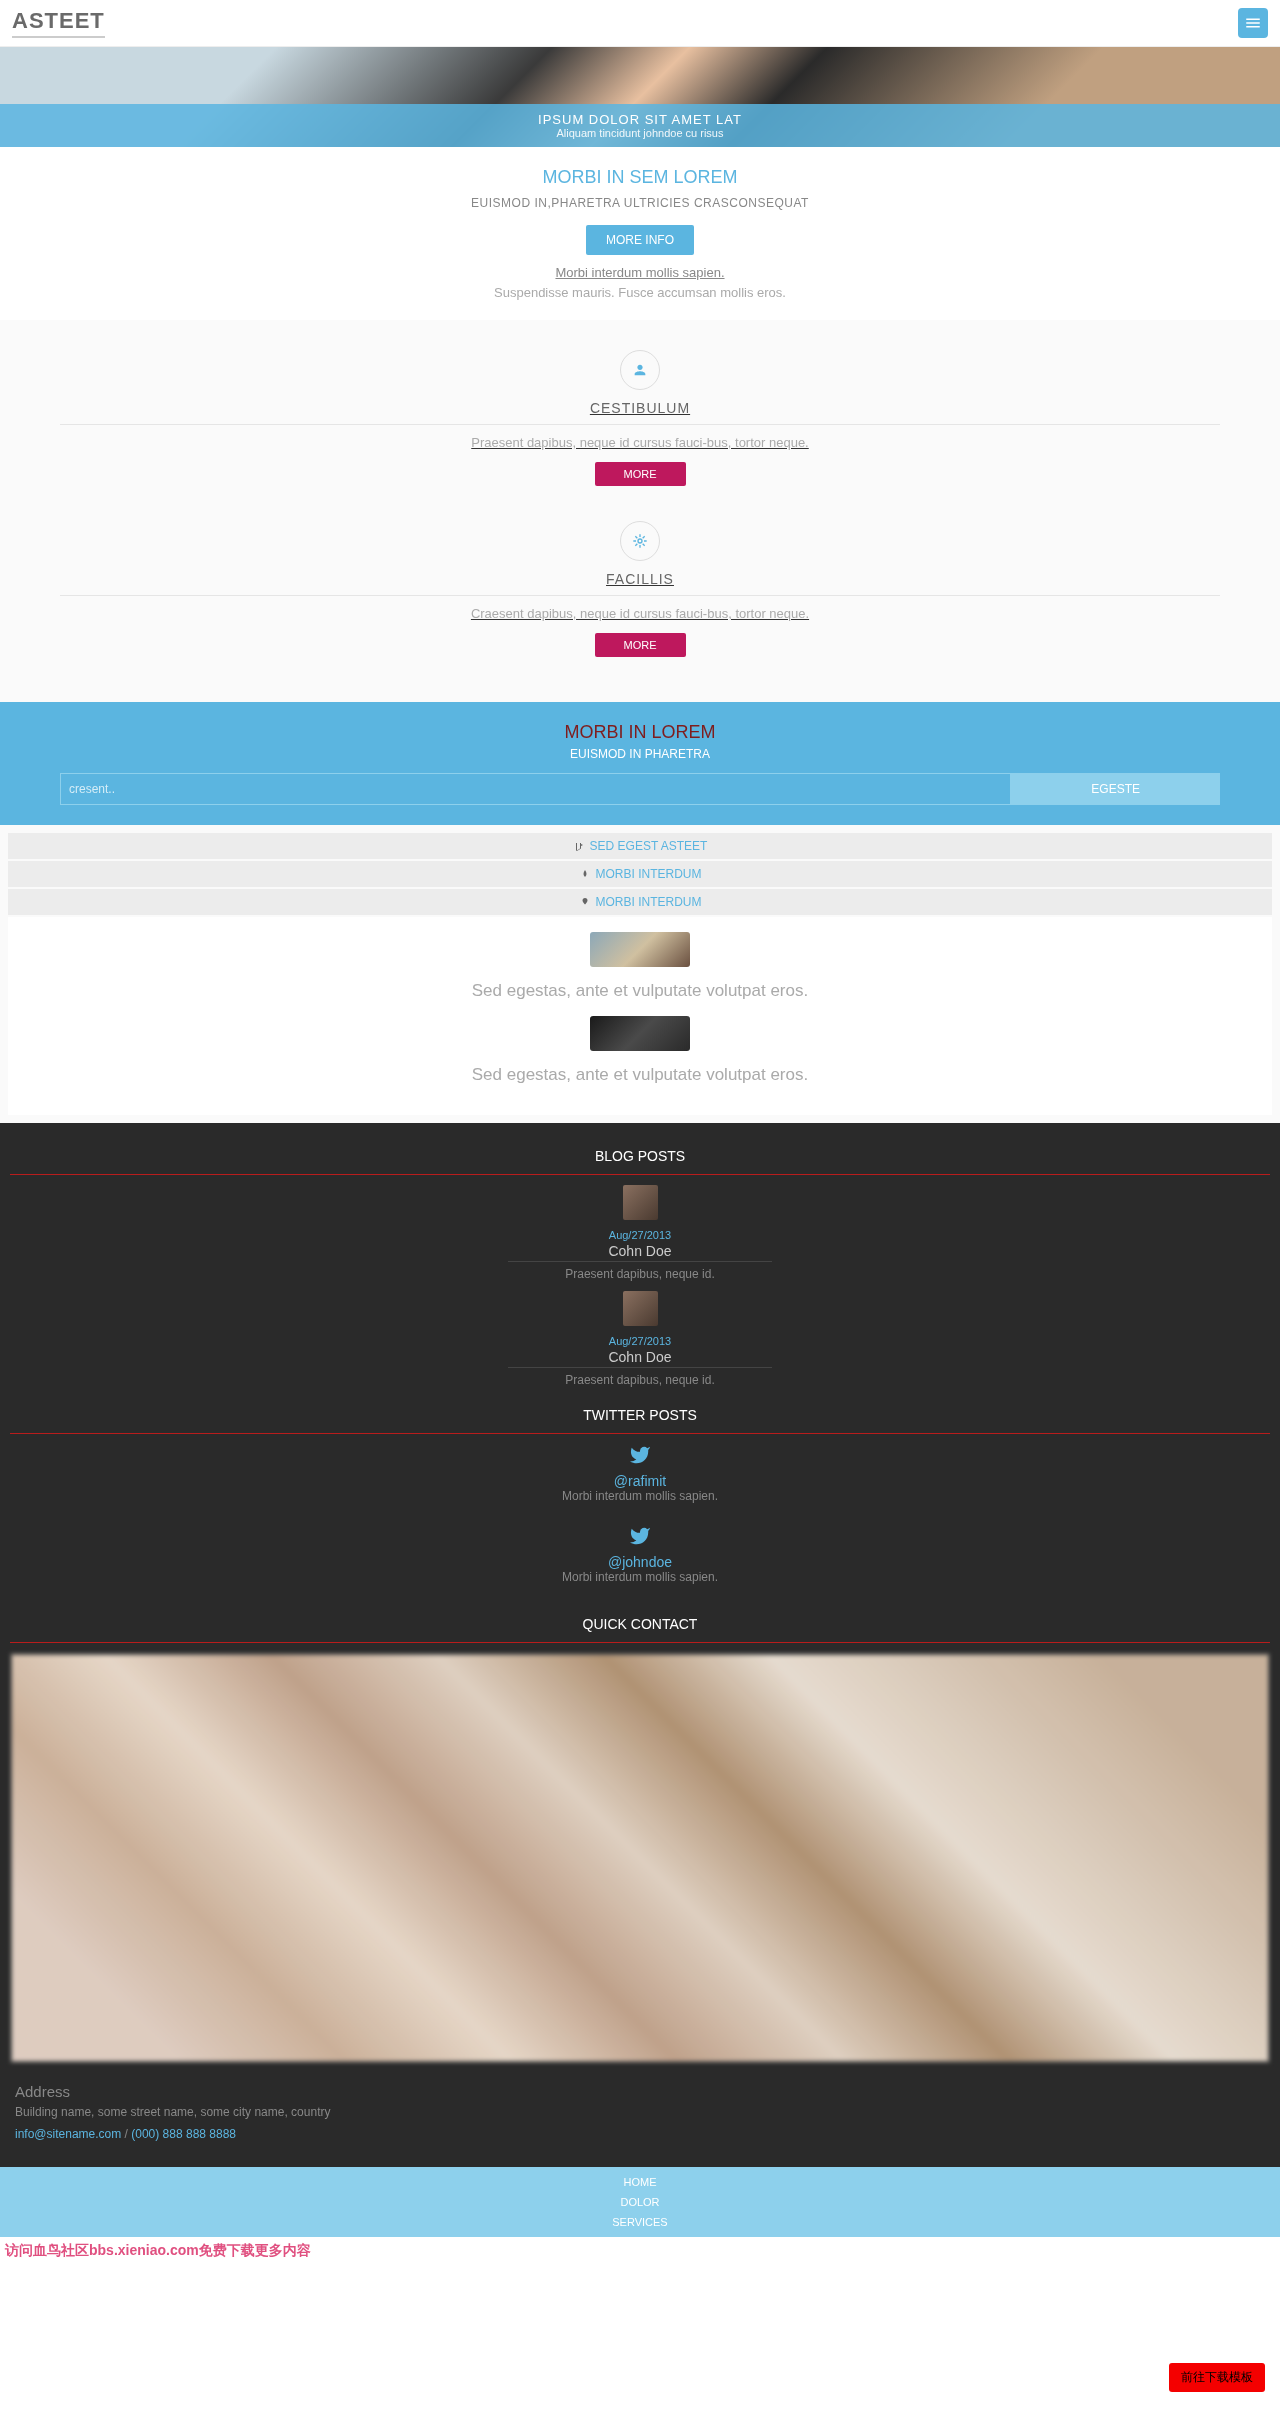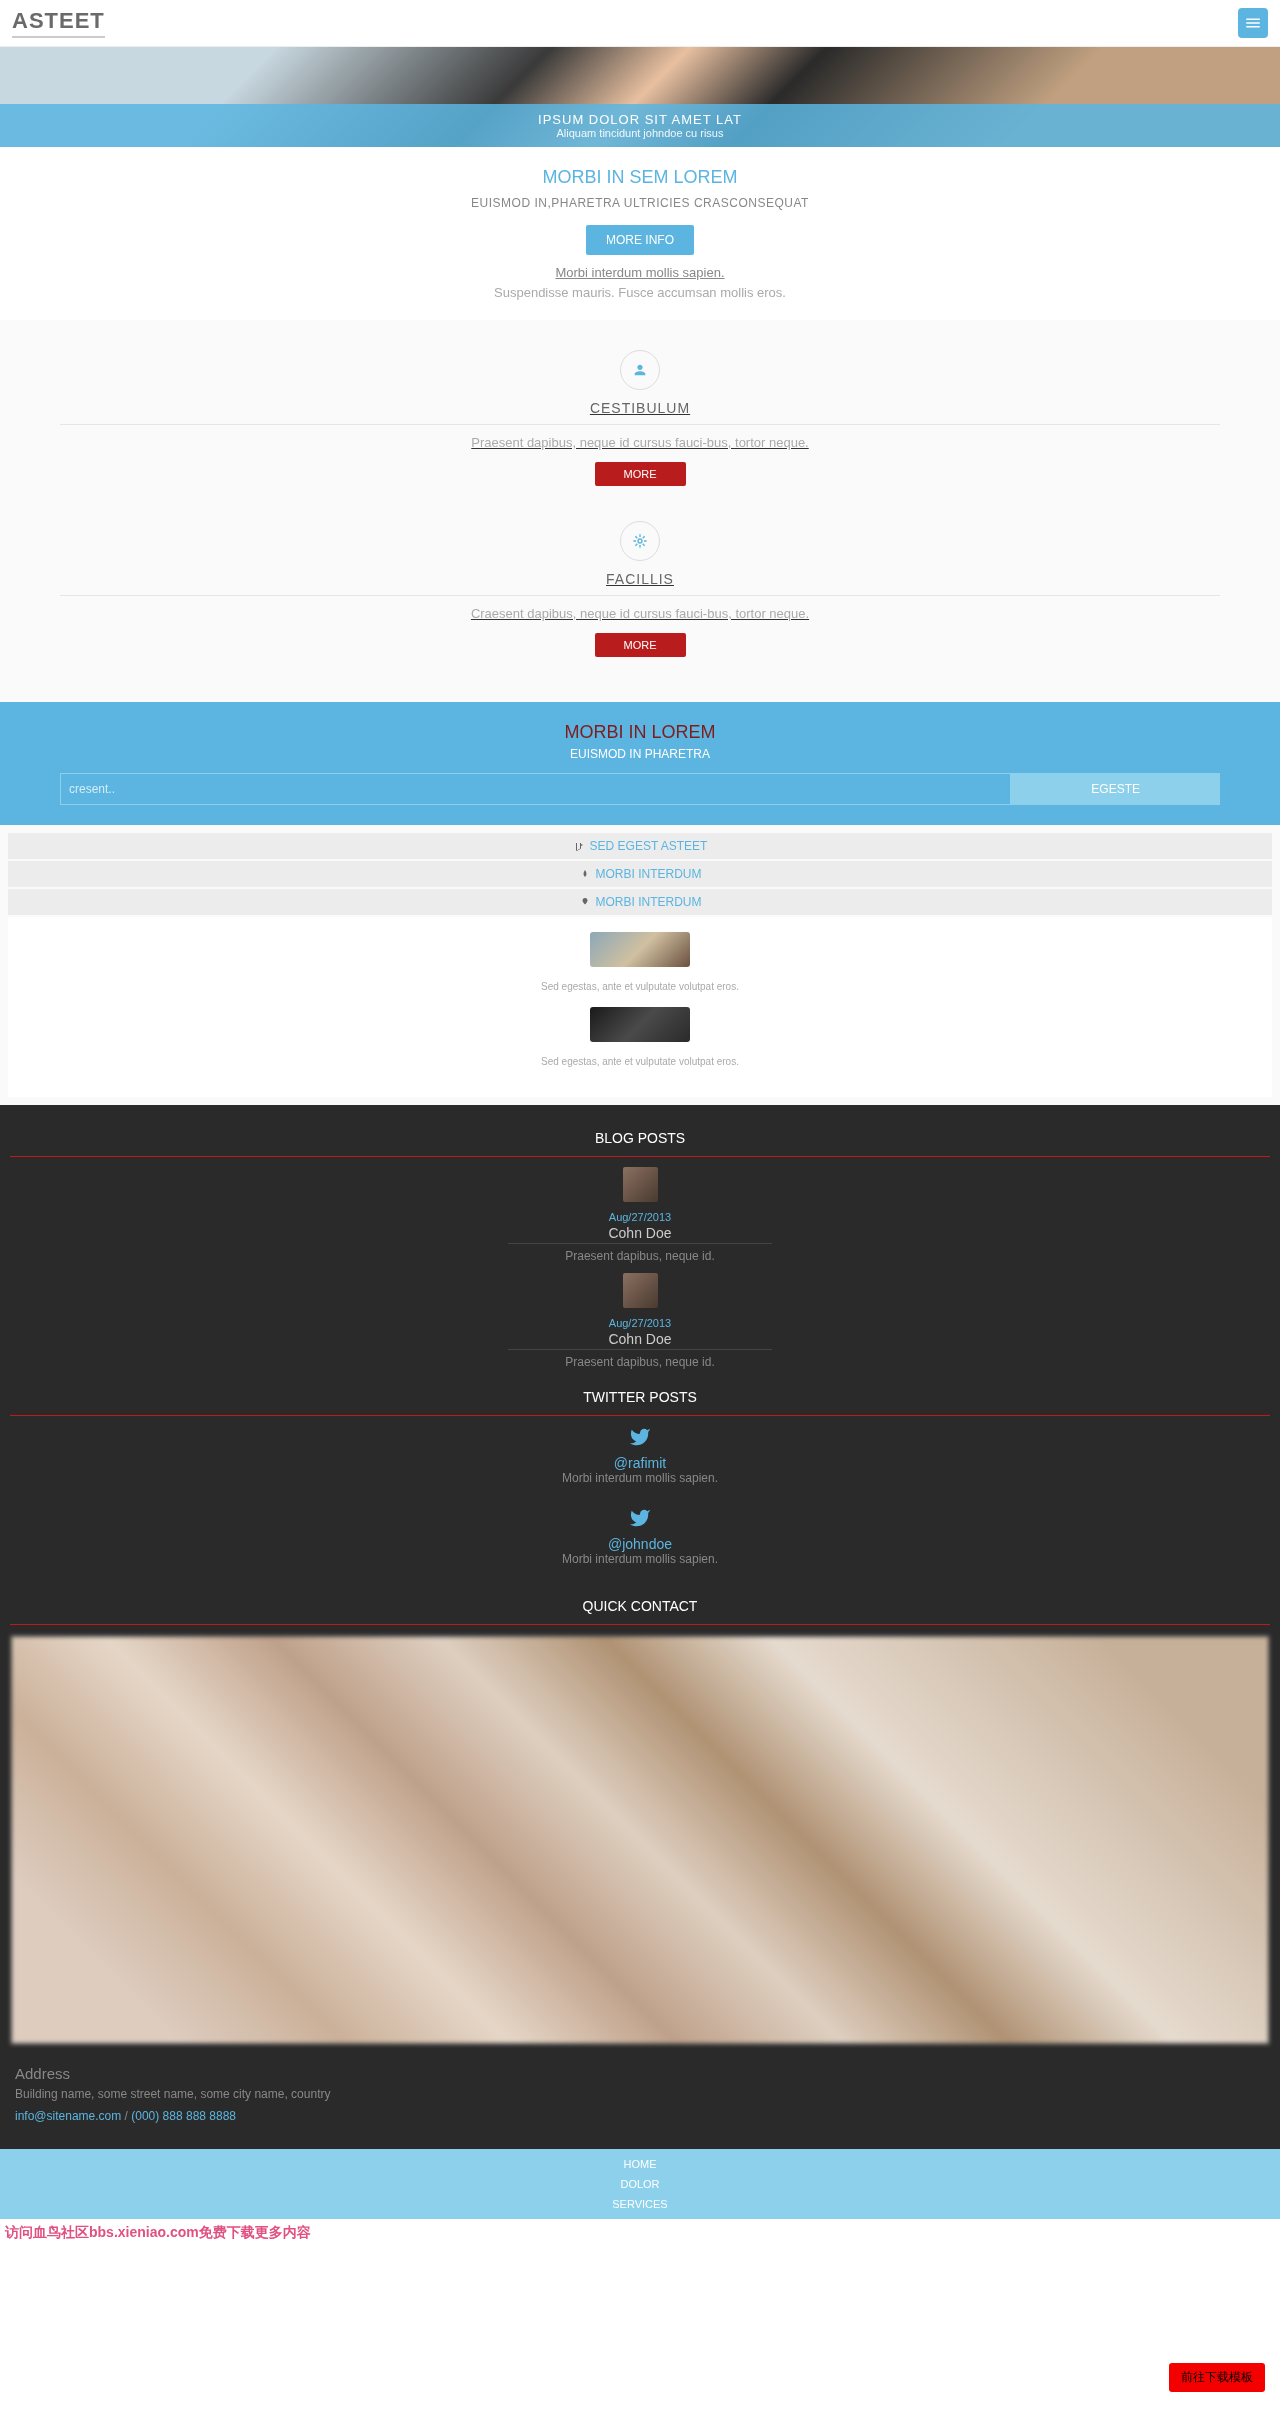--- a/index.html
+++ b/index.html
@@ -18,37 +18,37 @@
 .btn-blue { background: #5bb5e0; color: #fff; border: none; padding: 8px 20px; font-size: 12px; border-radius: 2px; cursor: pointer; margin-bottom: 10px; }
 .link-underline { color: #888; font-size: 13px; text-decoration: underline; display: block; margin-bottom: 5px; }
 .text-gray { color: #aaa; font-size: 13px; }
 .features { background: #fafafa; padding: 20px 0; }
 .feature-item { text-align: center; padding: 10px 60px; text-decoration: underline; }
 .icon-circle { width: 40px; height: 40px; border: 1px solid #ddd; border-radius: 50%; display: inline-flex; align-items: center; justify-content: center; margin-bottom: 10px; }
 .icon-circle svg { fill: #5bb5e0; width: 16px; height: 16px; }
 .feature-title { color: #666; font-size: 14px; letter-spacing: 1px; margin-bottom: 8px; }
 .feature-line { border-bottom: 1px solid #e5e5e5; margin-bottom: 10px; }
 .feature-text { color: #aaa; font-size: 13px; margin-bottom: 12px; }
-.btn-more { background: #b91c1c; color: #fff; border: none; padding: 6px 29px; font-size: 11px; border-radius: 2px; cursor: pointer; margin-bottom: 15px; }
+.btn-more { background: #be185d; color: #fff; border: none; padding: 6px 29px; font-size: 11px; border-radius: 2px; cursor: pointer; margin-bottom: 15px; }
 .cta-bar { background: #5bb5e0; padding: 20px 60px; text-align: center; }
 .cta-title { color: #7f1d1d; font-size: 18px; margin-bottom: 4px; }
 .cta-sub { color: #fff; font-size: 12px; margin-bottom: 12px; }
 .cta-input-row { display: flex; }
 .cta-input { flex: 1; padding: 8px; border: 1px solid #8dd0ec; background: #5bb5e0; color: #fff; font-size: 12px; }
 .cta-input::placeholder { color: #d4edf7; }
 .cta-btn { background: #8dd0ec; color: #fff; border: none; padding: 8px 80px; font-size: 12px; cursor: pointer; }
 .tabs { padding: 8px; background: #fafafa; }
 .tab-row { background: #ececec; padding: 6px; margin-bottom: 2px; text-align: center; font-size: 12px; }
 .tab-row span { color: #5bb5e0; margin-left: 5px; }
 .tab-row svg { width: 12px; height: 12px; fill: #666; vertical-align: middle; }
 .tab-content { background: #fff; padding: 15px; text-align: center; }
 .tab-img { width: 100px; height: 35px; display: inline-block; margin-bottom: 10px; border-radius: 3px; }
 .tab-img1 { background: linear-gradient(135deg, #8ca8b8, #d0c0a0, #6a5040); }
 .tab-img2 { background: linear-gradient(135deg, #1a1a1a, #4a4a4a, #2a2a2a); }
-.tab-text { color: #aaa; font-size: 10px; margin-bottom: 15px; }
+.tab-text { color: #aaa; font-size: 17px; margin-bottom: 15px; }
 .footer { background: #2a2a2a; color: #fff; padding: 15px 10px; }
 .footer-title { color: #fff; font-size: 14px; text-align: center; padding: 10px 0; border-bottom: 1px solid #b91c1c; margin-bottom: 10px; }
 .post-item { text-align: center; padding-bottom: 10px; }
 .avatar { width: 35px; height: 35px; background: linear-gradient(135deg, #8a7060, #4a3a30); display: inline-block; margin-bottom: 5px; border-radius: 2px; }
 .post-date { color: #5bb5e0; font-size: 11px; }
 .post-name { color: #ccc; font-size: 14px; border-bottom: 1px solid #444; display: inline-block; padding: 2px 100px; margin-bottom: 5px; }
 .post-text { color: #888; font-size: 12px; }
 .twitter-icon { display: inline-block; margin-bottom: 3px; }
 .twitter-icon svg { width: 22px; height: 22px; fill: #5bb5e0; }
 .twitter-handle { color: #5bb5e0; font-size: 14px; }

